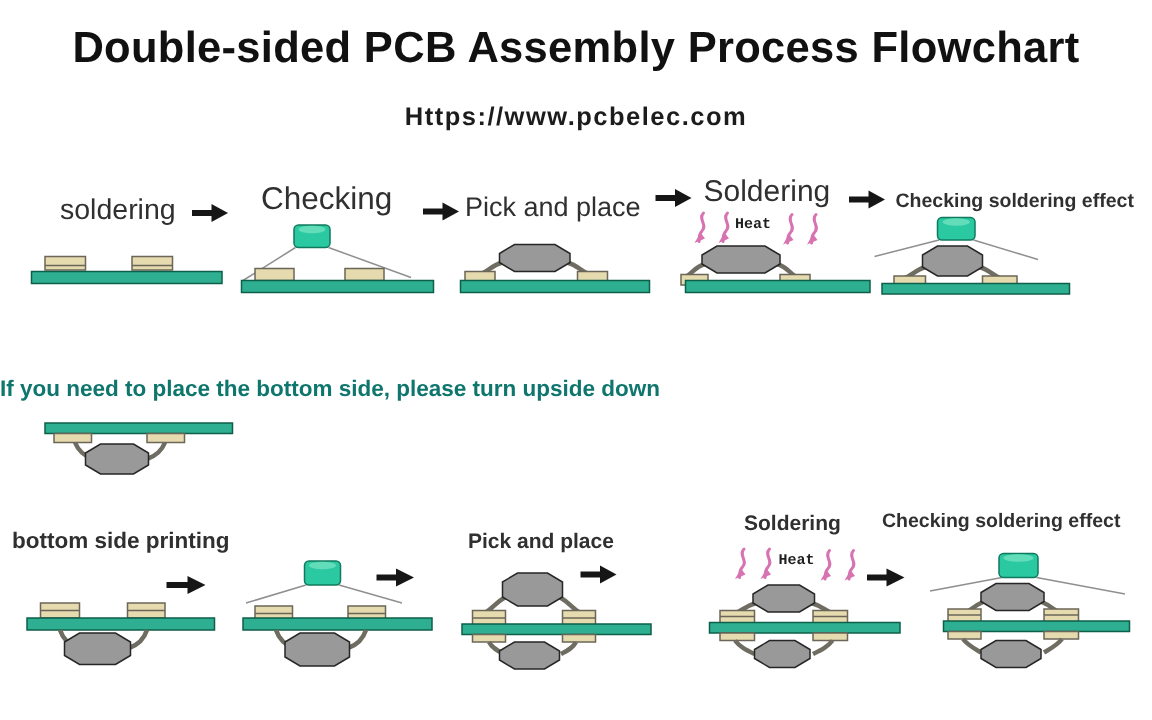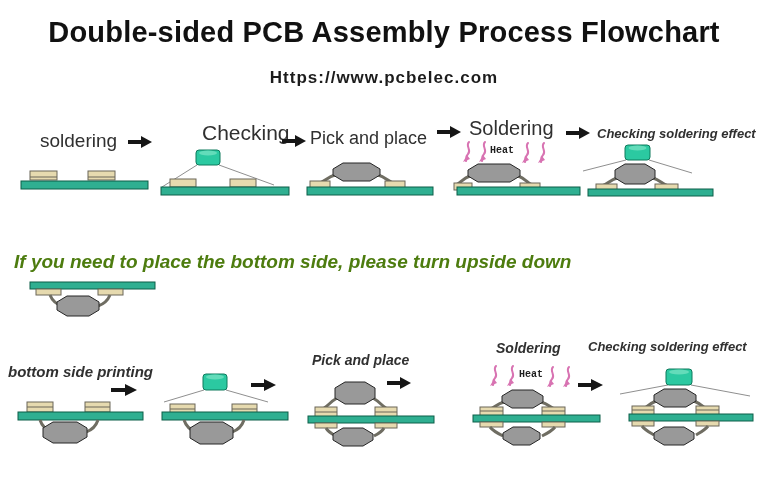--- a/index.html
+++ b/index.html
@@ -1,35 +1,35 @@
 <!DOCTYPE html>
 <html><head>
 <meta charset="utf-8">
 <style>
   html,body{margin:0;padding:0;background:#ffffff;}
   body{width:768px;height:480px;overflow:hidden;font-family:"Liberation Sans",sans-serif;}
   #canvas{position:relative;width:768px;height:480px;background:#ffffff;}
   .ttl{position:absolute;left:0;top:16px;width:768px;text-align:center;font-size:29px;font-weight:700;color:#111;letter-spacing:.2px;white-space:nowrap;}
   .sub{position:absolute;left:0;top:68px;width:768px;text-align:center;font-size:17px;font-weight:700;color:#1c1c1c;letter-spacing:1px;white-space:nowrap;}
   .lbl{position:absolute;color:#303030;white-space:nowrap;font-weight:500;}
-  .lbl.sm{font-weight:600;font-style:italic;}
+  .lbl.sm{font-weight:600;}
   .heat{position:absolute;font-size:10px;font-weight:700;color:#1f1f1f;white-space:nowrap;font-family:Liberation Mono, monospace;}
   .dg{position:absolute;}
   svg{display:block;overflow:visible;}
 </style>
 </head>
 <body>
 
 <div id="canvas">
 
   <div class="ttl">Double-sided PCB Assembly Process Flowchart</div>
   <div class="sub">Https://www.pcbelec.com</div>
 
   <span class="lbl" style="left:40px;top:130px;font-size:19px;">soldering</span>
-  <span class="lbl" style="left:174px;top:121px;font-size:21px;margin-left:28px;">Checking</span>
+  <span class="lbl" style="left:174px;top:121px;font-size:21px;">Checking</span>
   <span class="lbl" style="left:310px;top:128px;font-size:18px;">Pick and place</span>
   <span class="lbl" style="left:469px;top:117px;font-size:20px;">Soldering</span>
   <span class="lbl sm" style="left:597px;top:126px;font-size:13px;">Checking soldering effect</span>
 
   <svg class="dg" style="left:127px;top:135px;" width="26" height="14">
     <line x1="1" y1="7" x2="15" y2="7" stroke-width="4" stroke="#161616"></line>
     <polygon points="14,1 25,7 14,13" fill="#161616"></polygon>
   </svg>
   <svg class="dg" style="left:281px;top:134px;" width="26" height="14">
     <line x1="1" y1="7" x2="15" y2="7" stroke-width="4" stroke="#161616"></line>
@@ -103,31 +103,31 @@
     <rect x="59" y="5" width="25" height="15" rx="3" stroke="#0F7A5D" fill="#2BC9A1"></rect>
     <ellipse cx="71.5" cy="8" rx="9" ry="2.5" fill="#63DCBA"></ellipse>
     <path d="M51,38 C44,40 42,44 36,46" fill="none" stroke="#6F6D62" stroke-width="3"></path>
     <path d="M87,38 C94,40 96,44 102,46" fill="none" stroke="#6F6D62" stroke-width="3"></path>
     <path d="M59,24 L79,24 L89,30 L89,38 L79,44 L59,44 L49,38 L49,30 Z" stroke="#262626" fill="#999999"></path>
     <rect x="30" y="44" width="21" height="8" stroke="#6B6658" fill="#E6DAAF"></rect>
     <rect x="89" y="44" width="23" height="8" stroke="#6B6658" fill="#E6DAAF"></rect>
     <rect x="22" y="49" width="125" height="7" stroke="#0C5F49" fill="#2FAF91"></rect>
   </svg>
 
-  <span class="lbl sm" style="left:14px;top:251px;font-size:19px;color:#4d7c0f;">If you need to place the bottom side, please turn upside down</span>
+  <span class="lbl sm" style="left:0;top:251px;font-size:15px;color:#0f766e;">If you need to place the bottom side, please turn upside down</span>
   <svg class="dg" style="left:22px;top:278px;" width="136" height="44">
     <rect x="8" y="4" width="125" height="7" stroke="#0C5F49" fill="#2FAF91"></rect>
     <rect x="14" y="11" width="25" height="6" stroke="#6B6658" fill="#E6DAAF"></rect>
     <rect x="76" y="11" width="25" height="6" stroke="#6B6658" fill="#E6DAAF"></rect>
     <path d="M28,17 C30,22 34,26 40,28" fill="none" stroke="#6F6D62" stroke-width="3"></path>
     <path d="M88,17 C86,22 82,26 76,28" fill="none" stroke="#6F6D62" stroke-width="3"></path>
     <path d="M45,18 L67,18 L77,24 L77,32 L67,38 L45,38 L35,32 L35,24 Z" stroke="#262626" fill="#999999"></path>
   </svg>
 
-  <span class="lbl sm" style="left:8px;top:363px;font-size:15px;">bottom side printing</span>
+  <span class="lbl sm" style="left:8px;top:352px;font-size:15px;">bottom side printing</span>
   <span class="lbl sm" style="left:312px;top:352px;font-size:14px;">Pick and place</span>
   <span class="lbl sm" style="left:496px;top:340px;font-size:14px;">Soldering</span>
   <span class="lbl sm" style="left:588px;top:339px;font-size:13px;">Checking soldering effect</span>
 
   <svg class="dg" style="left:110px;top:383px;" width="28" height="14">
     <line x1="1" y1="7" x2="16" y2="7" stroke-width="4" stroke="#161616"></line>
     <polygon points="15,1 27,7 15,13" fill="#161616"></polygon>
   </svg>
   <svg class="dg" style="left:250px;top:378px;" width="27" height="14">
     <line x1="1" y1="7" x2="15" y2="7" stroke-width="4" stroke="#161616"></line>

